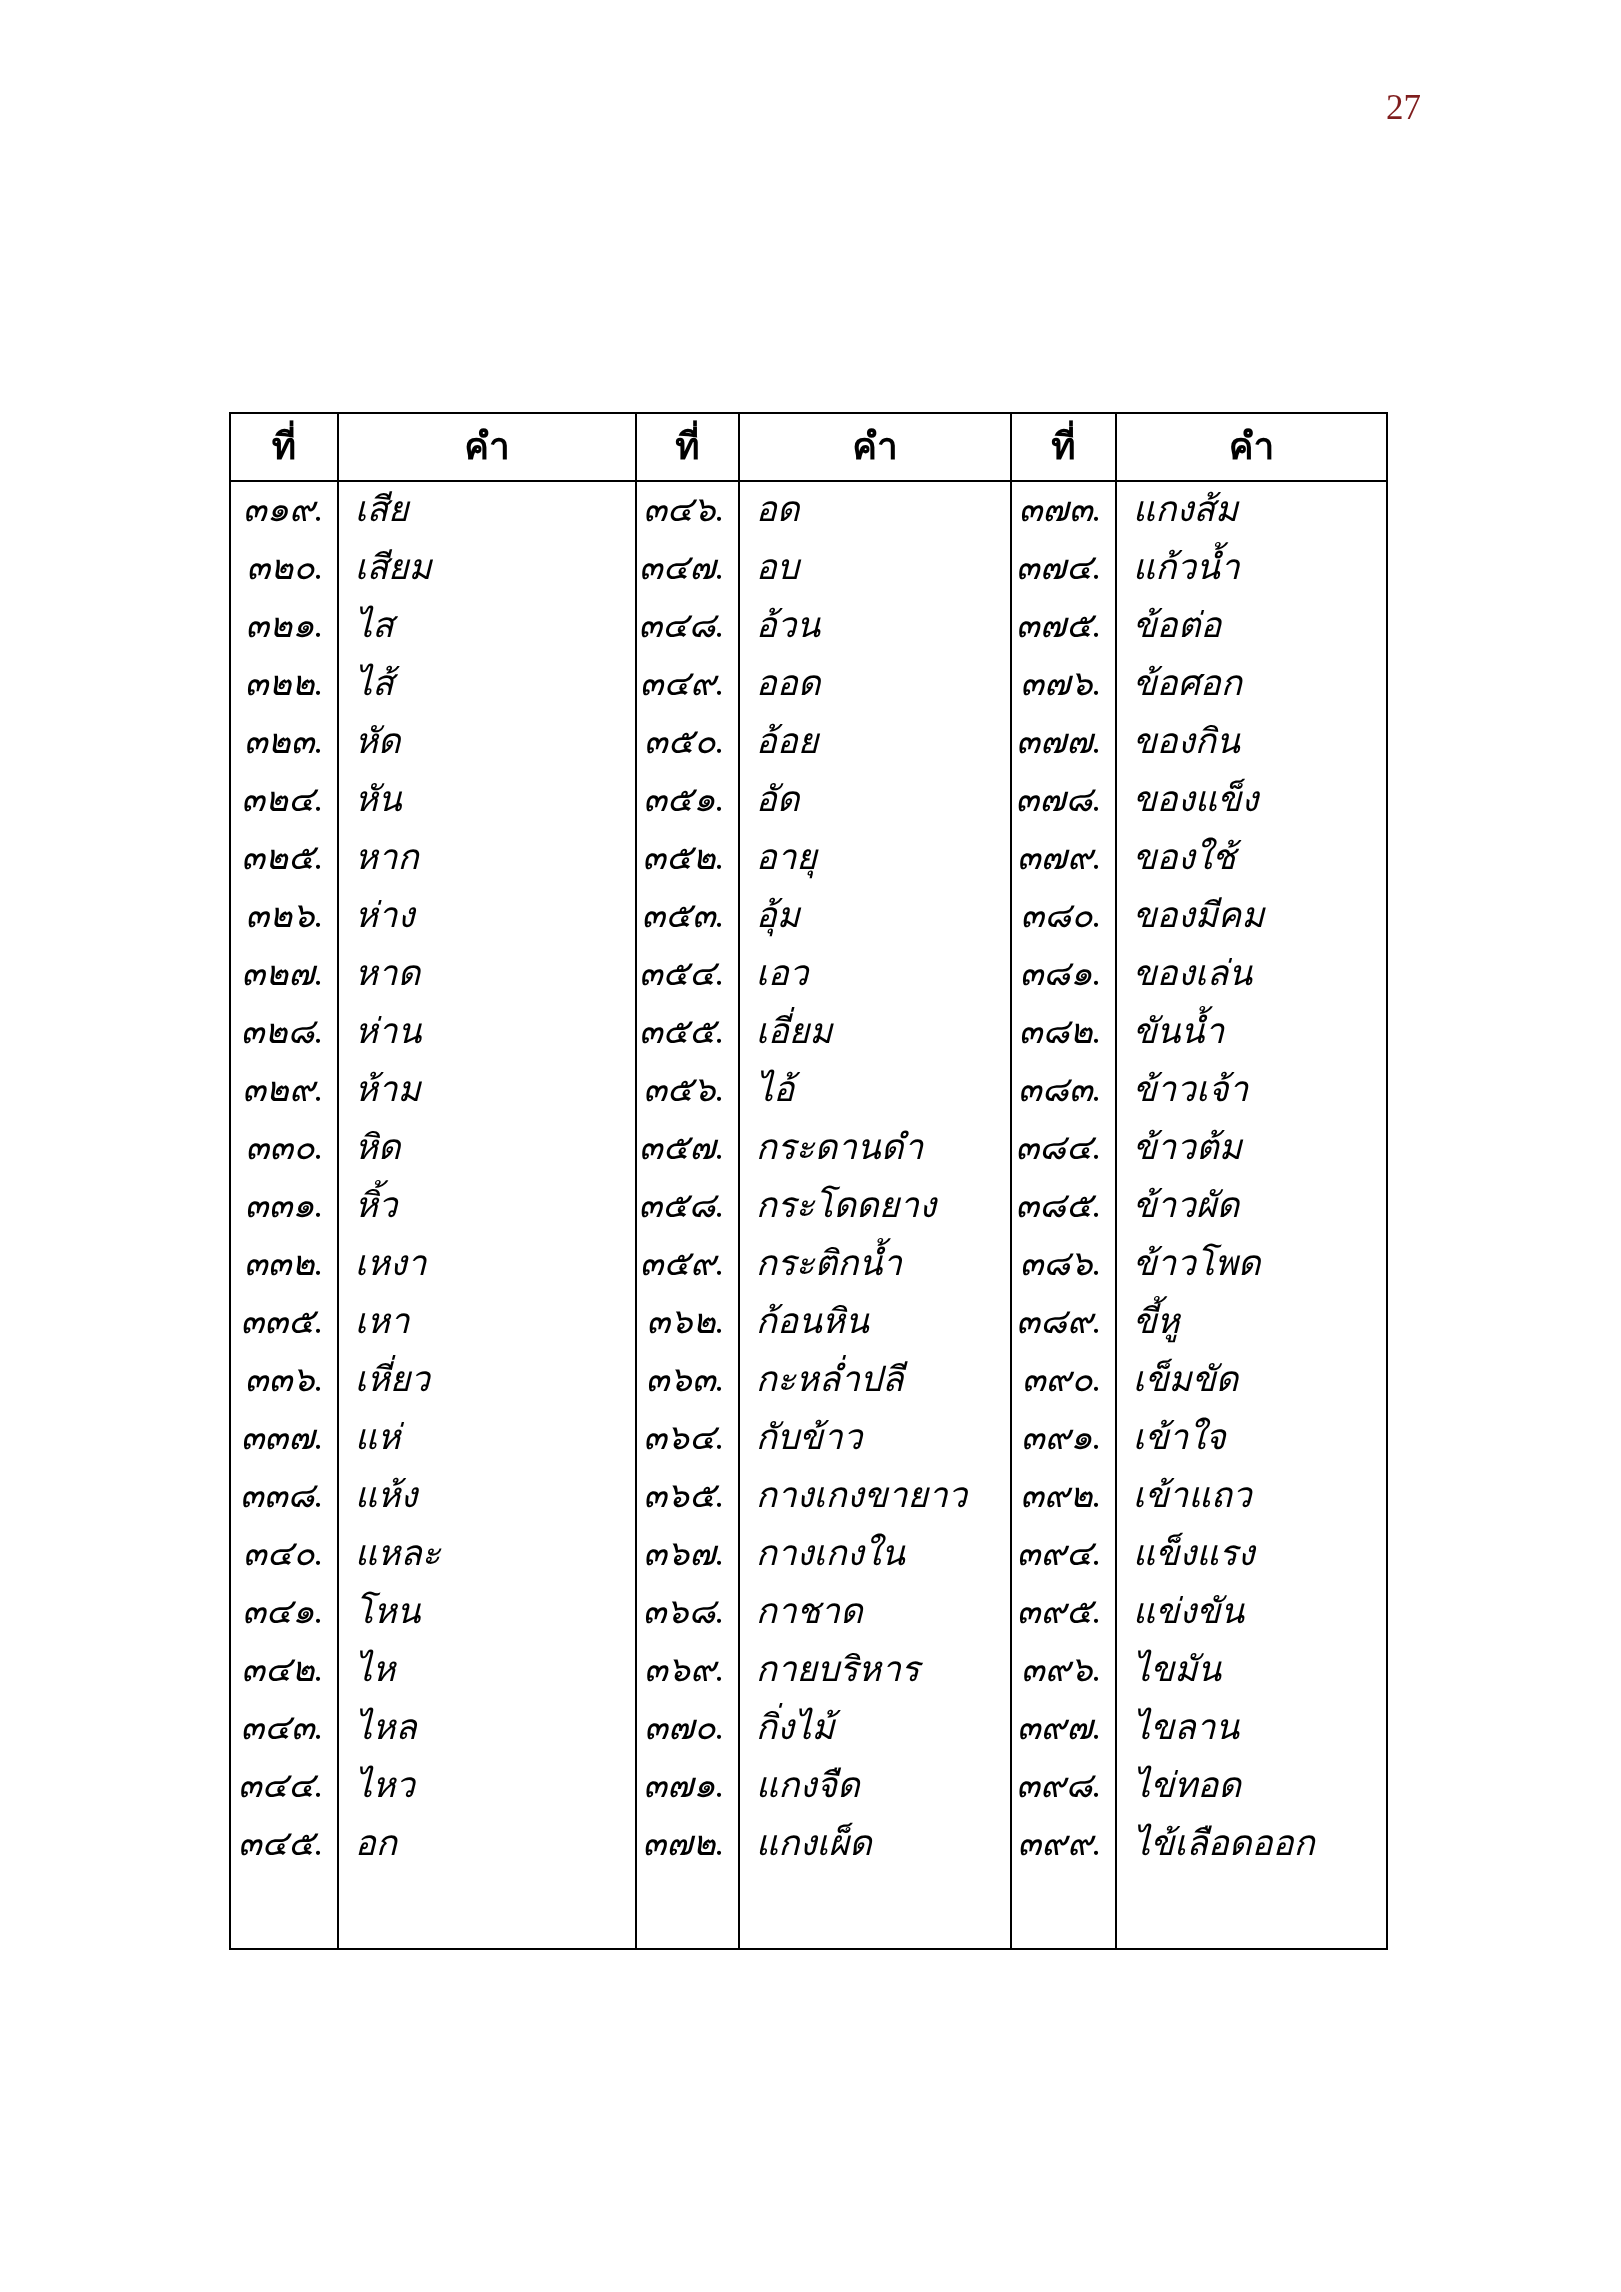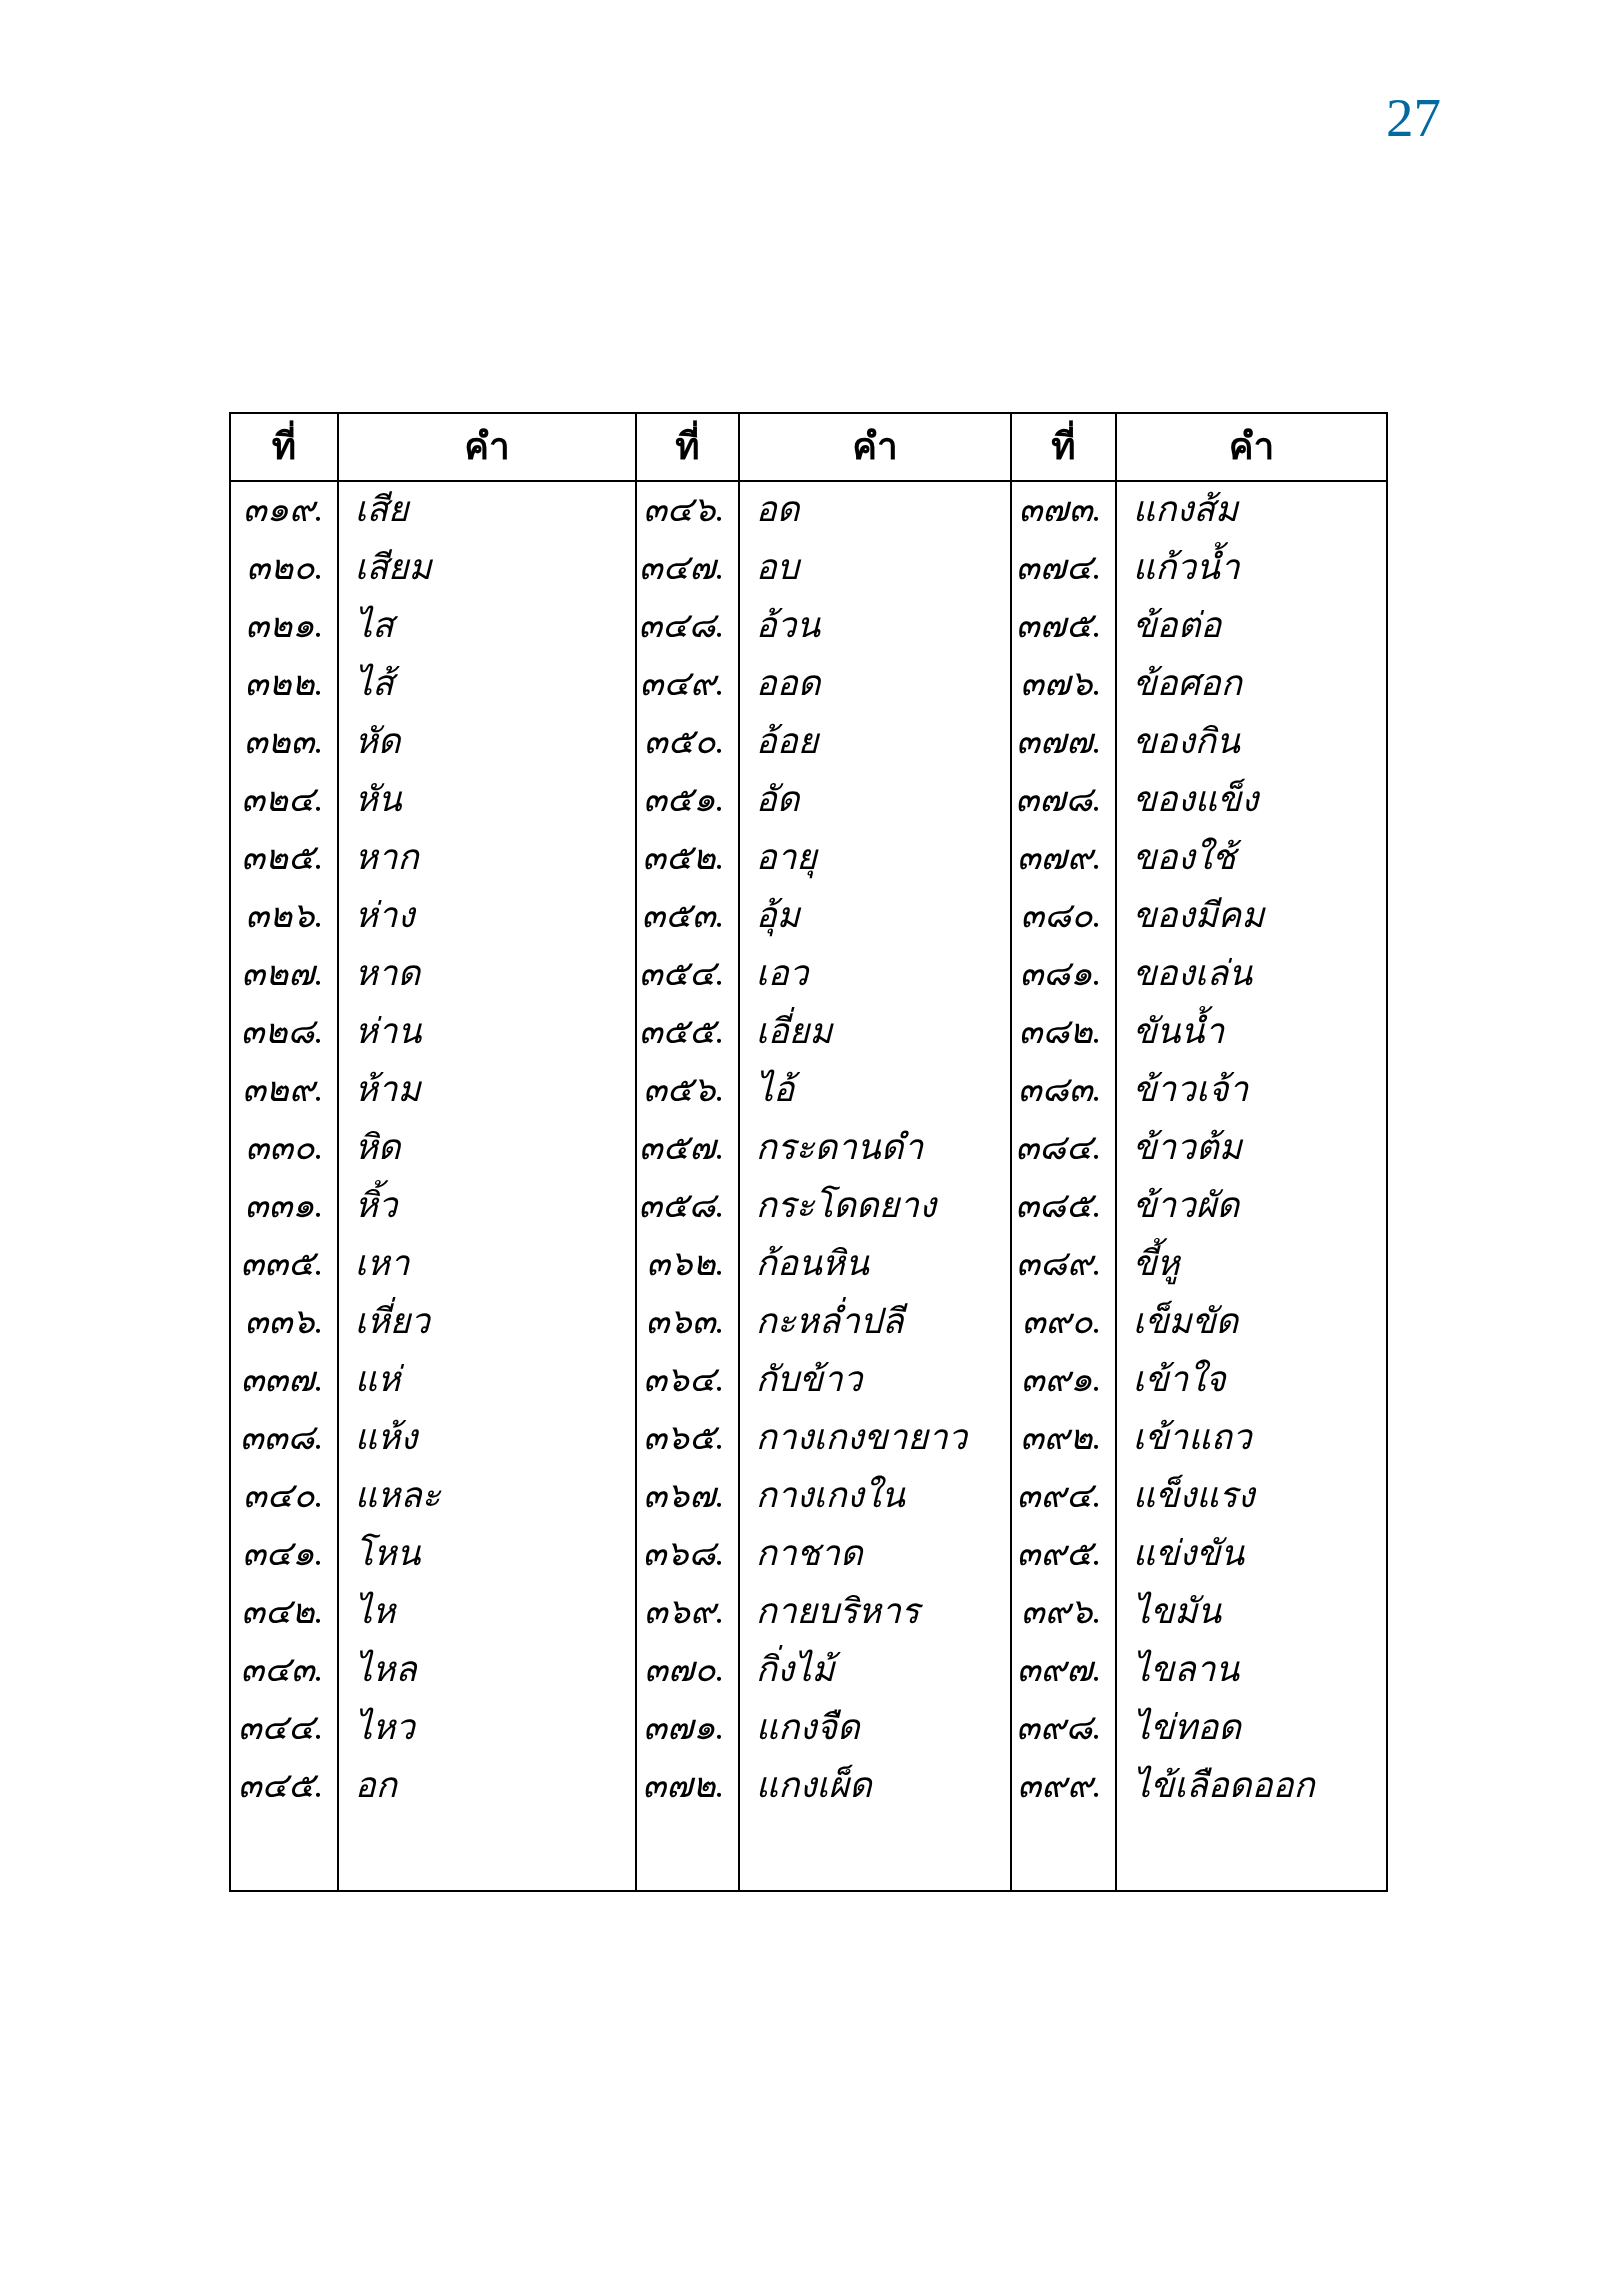--- a/index.html
+++ b/index.html
@@ -12,23 +12,23 @@
     width: 1621px;
     height: 2293px;
     background: #ffffff;
     color: #000000;
     font-family: "Liberation Serif", "DejaVu Serif", serif;
   }
   .page-number {
     position: absolute;
     left: 1386px;
     top: 90px;
-    font-size: 55px;
+    font-size: 35px;
     line-height: 1;
-    color: #0369a1;
+    color: #7f1d1d;
   }
   table.word-table {
     position: absolute;
     left: 229px;
     top: 412px;
     width: 1157px;
     border-collapse: collapse;
     table-layout: fixed;
     border: 2.9px solid #000000;
   }
@@ -198,20 +198,28 @@
         </tr>
         <tr class="data-row">
           <td class="num-cell">๓๓๑.</td>
           <td class="word-cell">หิ้ว</td>
           <td class="num-cell">๓๕๘.</td>
           <td class="word-cell">กระโดดยาง</td>
           <td class="num-cell">๓๘๕.</td>
           <td class="word-cell">ข้าวผัด</td>
         </tr>
         <tr class="data-row">
+          <td class="num-cell">๓๓๒.</td>
+          <td class="word-cell">เหงา</td>
+          <td class="num-cell">๓๕๙.</td>
+          <td class="word-cell">กระติกน้ำ</td>
+          <td class="num-cell">๓๘๖.</td>
+          <td class="word-cell">ข้าวโพด</td>
+        </tr>
+        <tr class="data-row">
           <td class="num-cell">๓๓๕.</td>
           <td class="word-cell">เหา</td>
           <td class="num-cell">๓๖๒.</td>
           <td class="word-cell">ก้อนหิน</td>
           <td class="num-cell">๓๘๙.</td>
           <td class="word-cell">ขี้หู</td>
         </tr>
         <tr class="data-row">
           <td class="num-cell">๓๓๖.</td>
           <td class="word-cell">เหี่ยว</td>

